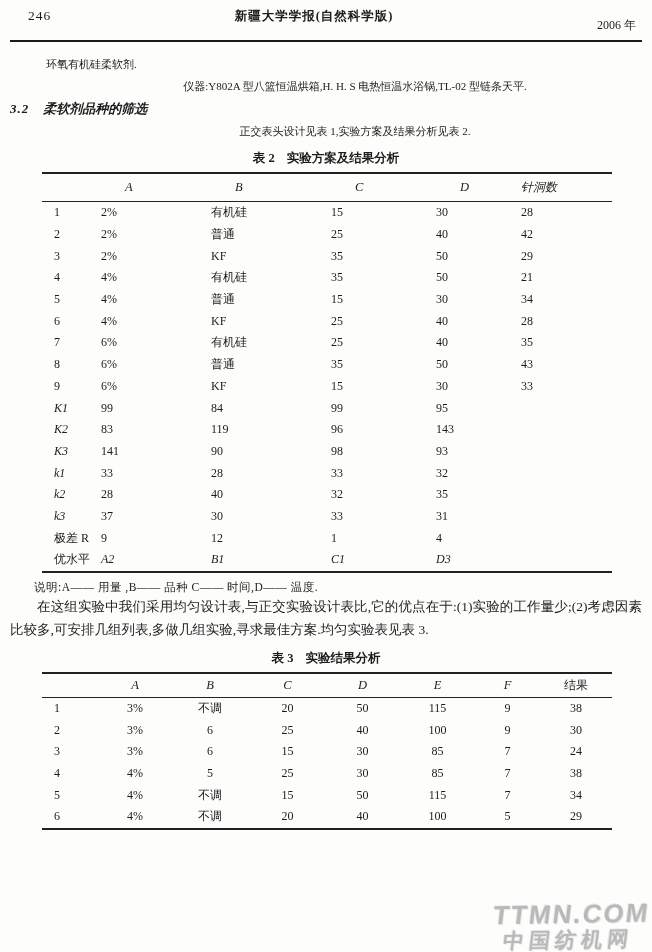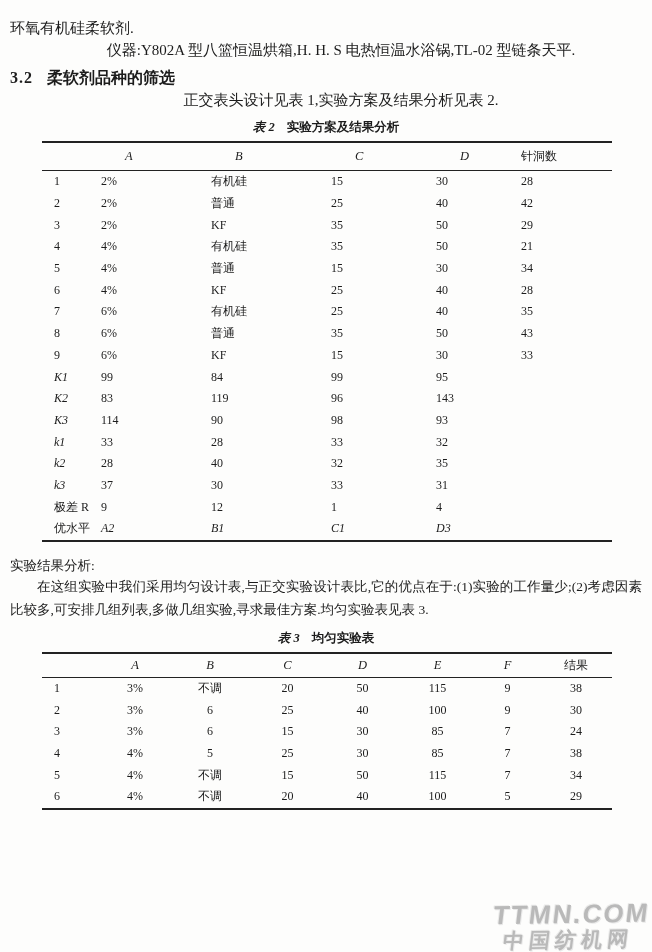--- a/index.html
+++ b/index.html
@@ -16,41 +16,41 @@
   
   .pg-header{
     display:flex;justify-content:space-between;align-items:flex-start;
     border-bottom:2px solid #1a1a1a;
     padding:2px 4px 6px 4px;
   }
   .pg-num{font-size:13.5px;padding-left:14px;letter-spacing:1px;}
   .pg-journal{font-size:12.5px;font-weight:bold;letter-spacing:1px;margin-left:-20px;}
   .pg-year{font-size:12px;margin-top:9px;padding-right:2px;}
   
-  .bodyline{font-size:15px;line-height:22px;}
+  .bodyline{font-size:11px;line-height:22px;margin-left:36px;}
   .first-line{margin-top:11px;}
   .indent{text-indent:2em;text-align:center;}
-  .sec-head{font-size:16px;font-weight:bold;margin-top:5px;line-height:23px;}
+  .sec-head{font-size:13px;font-weight:bold;line-height:23px;font-style:italic;}
   .sec-head .sec-no{margin-right:14px;letter-spacing:1px;}
   .para{font-size:13.5px;line-height:23.5px;text-align:justify;text-indent:2em;margin:0;}
   
   .tbl-caption{font-size:12.5px;font-weight:bold;text-align:center;margin-top:8px;}
-  .tbl-caption .cap-label{margin-right:12px;font-style:italic;}
+  .tbl-caption .cap-label{margin-right:12px;}
   
   table{border-collapse:collapse;table-layout:fixed;margin-top:5px;margin-left:32px;}
   .t2,.t3{width:570px;border-top:2px solid #222;border-bottom:2px solid #222;}
   th,td{font-size:12px;overflow:hidden;white-space:nowrap;}
   .t2 thead th{height:25px;border-bottom:1.6px solid #222;font-weight:normal;}
   .t3 thead th{height:21px;border-bottom:1.6px solid #222;font-weight:normal;}
   .letter{font-style:italic;font-size:12.5px;}
   .t2 td{height:19.7px;text-align:left;padding-left:6px;}
   .t2 td.rlabel{padding-left:12px;}
   .t2 th{text-align:left;padding-left:30px;}
   .t2 th.rlabel-h{padding-left:12px;}
-  .t2 th.units-h{padding-left:6px;font-size:12px;}
+  .t2 th.units-h{padding-left:6px;font-size:12px;font-style:italic;}
   .t3 td{height:19.7px;text-align:center;}
   .t3 td.rlabel{text-align:left;padding-left:12px;}
   .t3 th{text-align:center;}
   .em-cell{font-style:italic;}
   
   .tbl-note{font-size:11.5px;margin-top:7px;margin-left:24px;letter-spacing:.5px;}
   .analysis-title{font-size:13.5px;margin-top:15px;}
   .formula i{font-style:italic;}
   .formula sub{font-size:9px;}
   
@@ -67,20 +67,25 @@
     line-height:1.0;
   }
   .wm1{font-size:26px;letter-spacing:2px;}
   .wm2{font-size:21px;letter-spacing:5px;margin-top:2px;}
 </style>
 </head>
 <body>
 
 <div class="page">
 
+  <div class="pg-header">
+    <span class="pg-num">246</span>
+    <span class="pg-journal">新疆大学学报(自然科学版)</span>
+    <span class="pg-year">2006 年</span>
+  </div>
 
   <div class="bodyline first-line">环氧有机硅柔软剂.</div>
   <div class="bodyline indent">仪器:Y802A 型八篮恒温烘箱,H. H. S 电热恒温水浴锅,TL-02 型链条天平.</div>
 
   <div class="sec-head">
     <span class="sec-no">3.2</span><span>柔软剂品种的筛选</span>
   </div>
   <div class="bodyline indent">正交表头设计见表 1,实验方案及结果分析见表 2.</div>
 
   <div class="tbl-caption">
@@ -190,21 +195,21 @@
       <tr>
           <td class="rlabel em-cell">K2</td>
           <td>83</td>
           <td>119</td>
           <td>96</td>
           <td>143</td>
           <td></td>
         </tr>
       <tr>
           <td class="rlabel em-cell">K3</td>
-          <td>114</td>
+          <td>141</td>
           <td>90</td>
           <td>98</td>
           <td>93</td>
           <td></td>
         </tr>
       <tr>
           <td class="rlabel em-cell">k1</td>
           <td>33</td>
           <td>28</td>
           <td>33</td>
@@ -239,27 +244,27 @@
           <td class="rlabel">优水平</td>
           <td class="em-cell">A2</td>
           <td class="em-cell">B1</td>
           <td class="em-cell">C1</td>
           <td class="em-cell">D3</td>
           <td></td>
         </tr>
     </tbody>
   </table>
 
-
-  <div class="analysis-title">实验结果分析:</div>
+  <div class="tbl-note">说明:A—— 用量 ,B—— 品种 C—— 时间,D—— 温度.</div>
+
 
   <p class="para">在这组实验中我们采用均匀设计表,与正交实验设计表比,它的优点在于:(1)实验的工作量少;(2)考虑因素比较多,可安排几组列表,多做几组实验,寻求最佳方案.均匀实验表见表 3.</p>
 
   <div class="tbl-caption">
-    <span class="cap-label">表 3</span><span>均匀实验表</span>
+    <span class="cap-label">表 3</span><span>实验结果分析</span>
   </div>
 
   <table class="t3">
     <colgroup>
       <col style="width:58px">
         <col style="width:70px">
         <col style="width:80px">
         <col style="width:75px">
       <col style="width:75px">
         <col style="width:75px">

